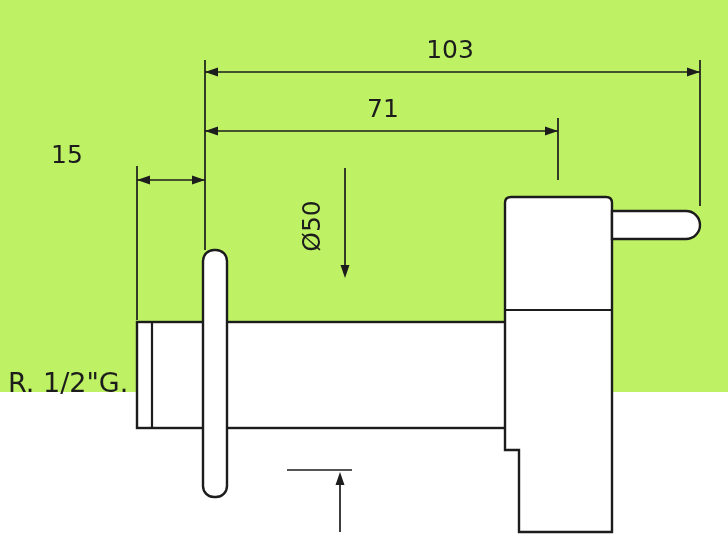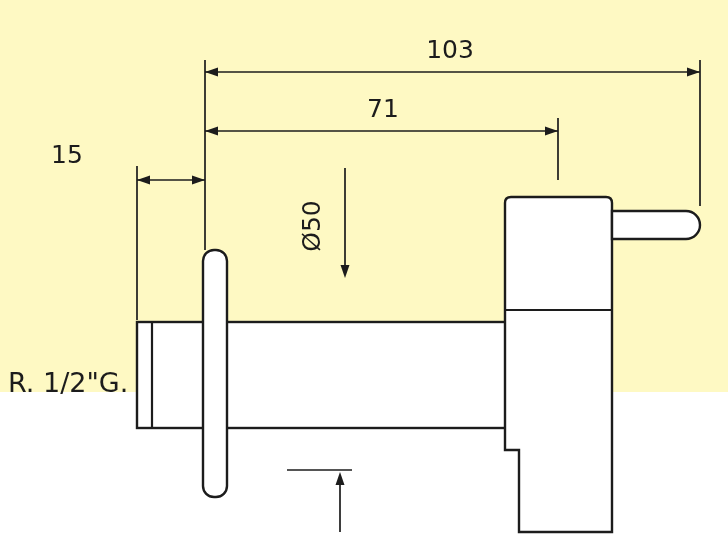--- a/index.html
+++ b/index.html
@@ -8,21 +8,21 @@
     background: #ffffff;
     width: 728px;
     height: 556px;
     overflow: hidden;
     font-family: "DejaVu Sans", sans-serif;
   }
   .drawing-canvas {
     position: relative;
     width: 728px;
     height: 392px;
-    background: #fef9c3;
+    background: #bef264;
   }
   svg { display: block; }
   .part      { fill: #ffffff; stroke: #1c1c1c; stroke-width: 2.4; }
   .part-line { fill: none;    stroke: #1c1c1c; stroke-width: 2.2; }
   .dim-line  { fill: none;    stroke: #1c1c1c; stroke-width: 1.7; }
   .dim-arrow { fill: #1c1c1c; stroke: none; }
   .dim-text  {
     fill: #1c1c1c;
     font-family: "DejaVu Sans", sans-serif;
     font-size: 25px;

